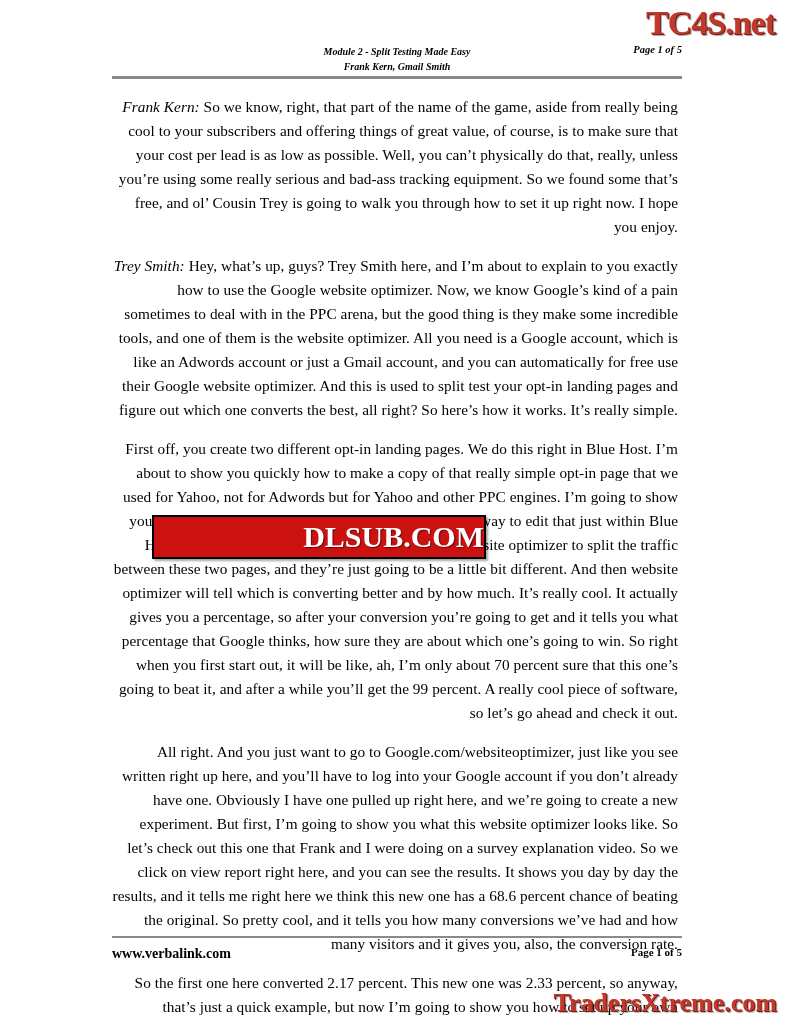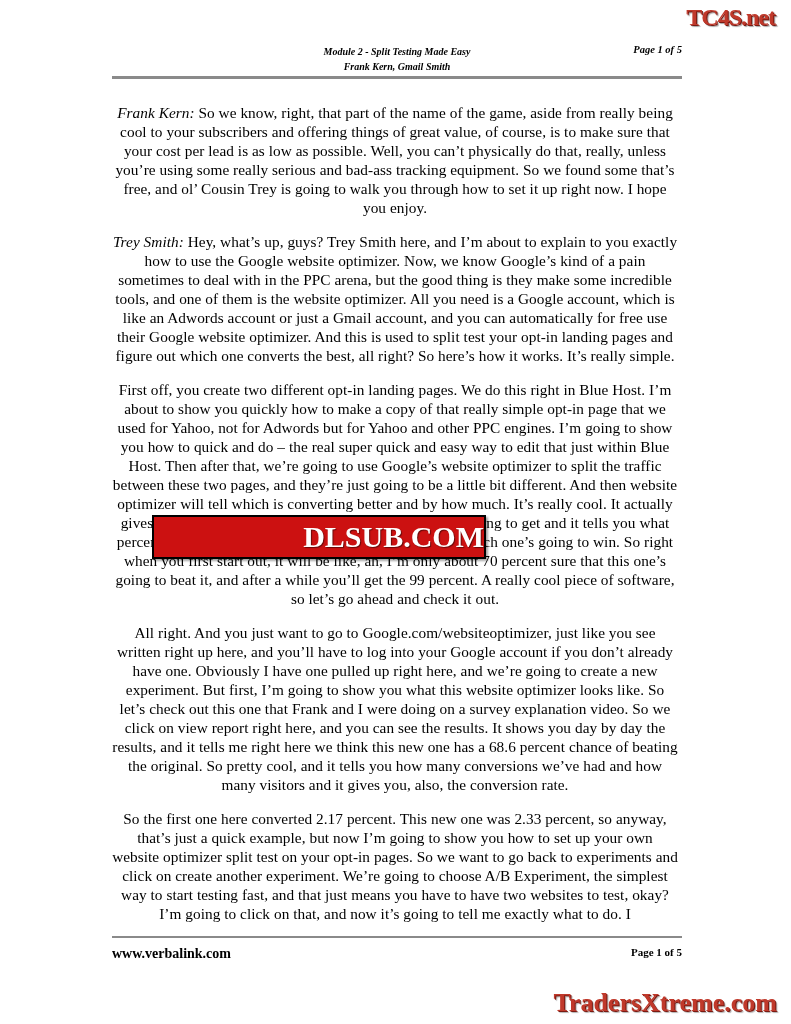--- a/index.html
+++ b/index.html
@@ -25,21 +25,21 @@
     padding: 0;
   }
 
   
   .wm-tc4s {
     position: absolute;
     top: 4px;
     right: 16px;
     font-family: "Liberation Serif", serif;
     font-weight: bold;
-    font-size: 24px;
+    font-size: 34px;
     letter-spacing: -1px;
     color: #c0392b;
     text-shadow: 1px 1px 0 #7a1a12, 2px 2px 1px rgba(0,0,0,0.35);
     white-space: nowrap;
   }
   .wm-traders {
     position: absolute;
     bottom: 6px;
     right: 14px;
     font-family: "Liberation Serif", serif;
@@ -141,23 +141,23 @@
 
   
   .content {
     position: absolute;
     left: 112px;
     top: 95px;
     width: 566px;
   }
   .para {
     font-size: 15.3px;
-    line-height: 19px;
-    text-align: center;
-    margin: 8px 0 15px 0;
+    line-height: 24px;
+    text-align: right;
+    margin: 0 0 15px 0;
     letter-spacing: 0.05px;
   }
   .speaker {
     font-style: italic;
   }
 </style>
 </head>
 <body>
 
 <div class="page">

